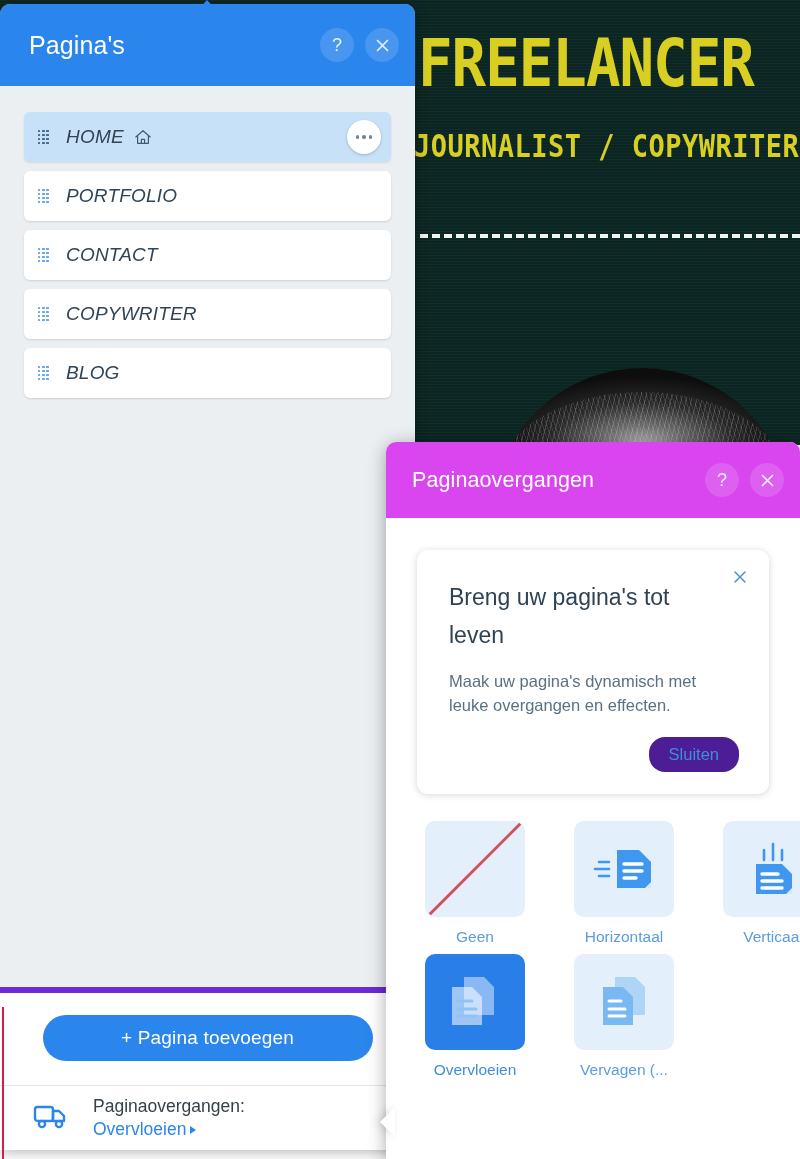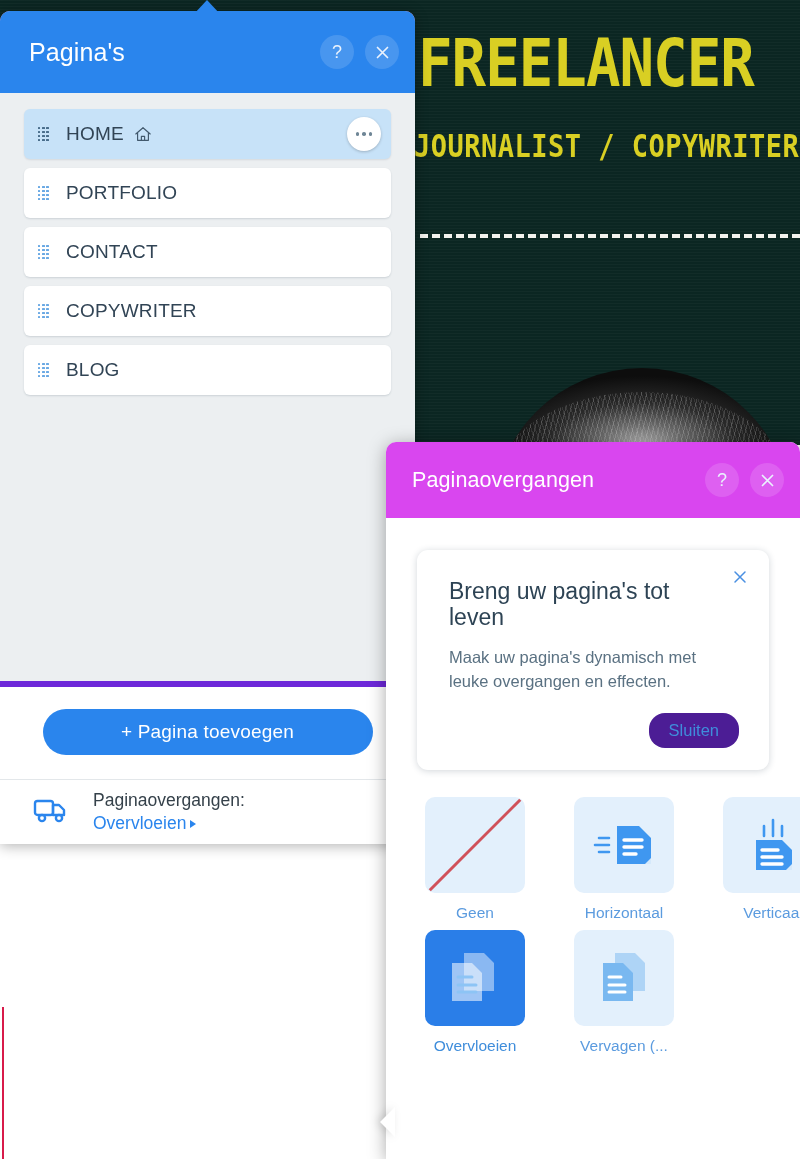--- a/index.html
+++ b/index.html
@@ -104,22 +104,22 @@
     position: absolute;
     right: 0; bottom: 0;
     width: 0; height: 0;
     border-left: 22px solid transparent;
     border-bottom: 22px solid #c8102e;
   }
 
   
   #pages-panel {
     position: absolute;
-    left: 0; top: 11px;
-    width: 415px; height: 833px;
+    left: 0; top: 4px;
+    width: 415px; height: 1146px;
     background: #f9a8d4;
     border-radius: 10px 10px 0 0;
     box-shadow: 0 2px 14px rgba(0,0,0,0.30);
     overflow: hidden;
   }
   #pages-caret {
     position: absolute;
     left: 194px; top: 0px;
     width: 0; height: 0;
     border-left: 13px solid transparent;
@@ -157,24 +157,25 @@
     padding: 0;
     font-family: inherit;
     cursor: pointer;
   }
   .hdr-btn svg { display: block; }
 
   #pages-list {
     position: absolute;
     left: 0; top: 82px;
     right: 0; bottom: 157px;
-    padding: 16px 24px 0 24px;
+    padding: 26px 24px 0 24px;
     box-sizing: border-box;
     background: #eceff1;
     overflow: hidden;
+    font-style: italic;
   }
   .page-row {
     position: relative;
     height: 50px;
     margin-bottom: 9px;
     background: #ffffff;
     border-radius: 6px;
     display: flex;
     align-items: center;
     padding: 0 14px 0 14px;
@@ -338,21 +339,21 @@
     position: absolute;
     right: 18px; top: 16px;
     width: 22px; height: 22px;
     display: flex; align-items: center; justify-content: center;
     color: #4a90e2;
     border: none; background: none; padding: 0; cursor: pointer;
   }
   #promo-title {
     color: #2d4354;
     font-size: 23px;
-    line-height: 26px;
+    line-height: 38px;
     margin: 0 0 16px 0;
     font-weight: 400;
     max-width: 250px;
   }
   #promo-body {
     color: #5a7182;
     font-size: 16.5px;
     line-height: 23.5px;
     margin: 0;
     max-width: 255px;

